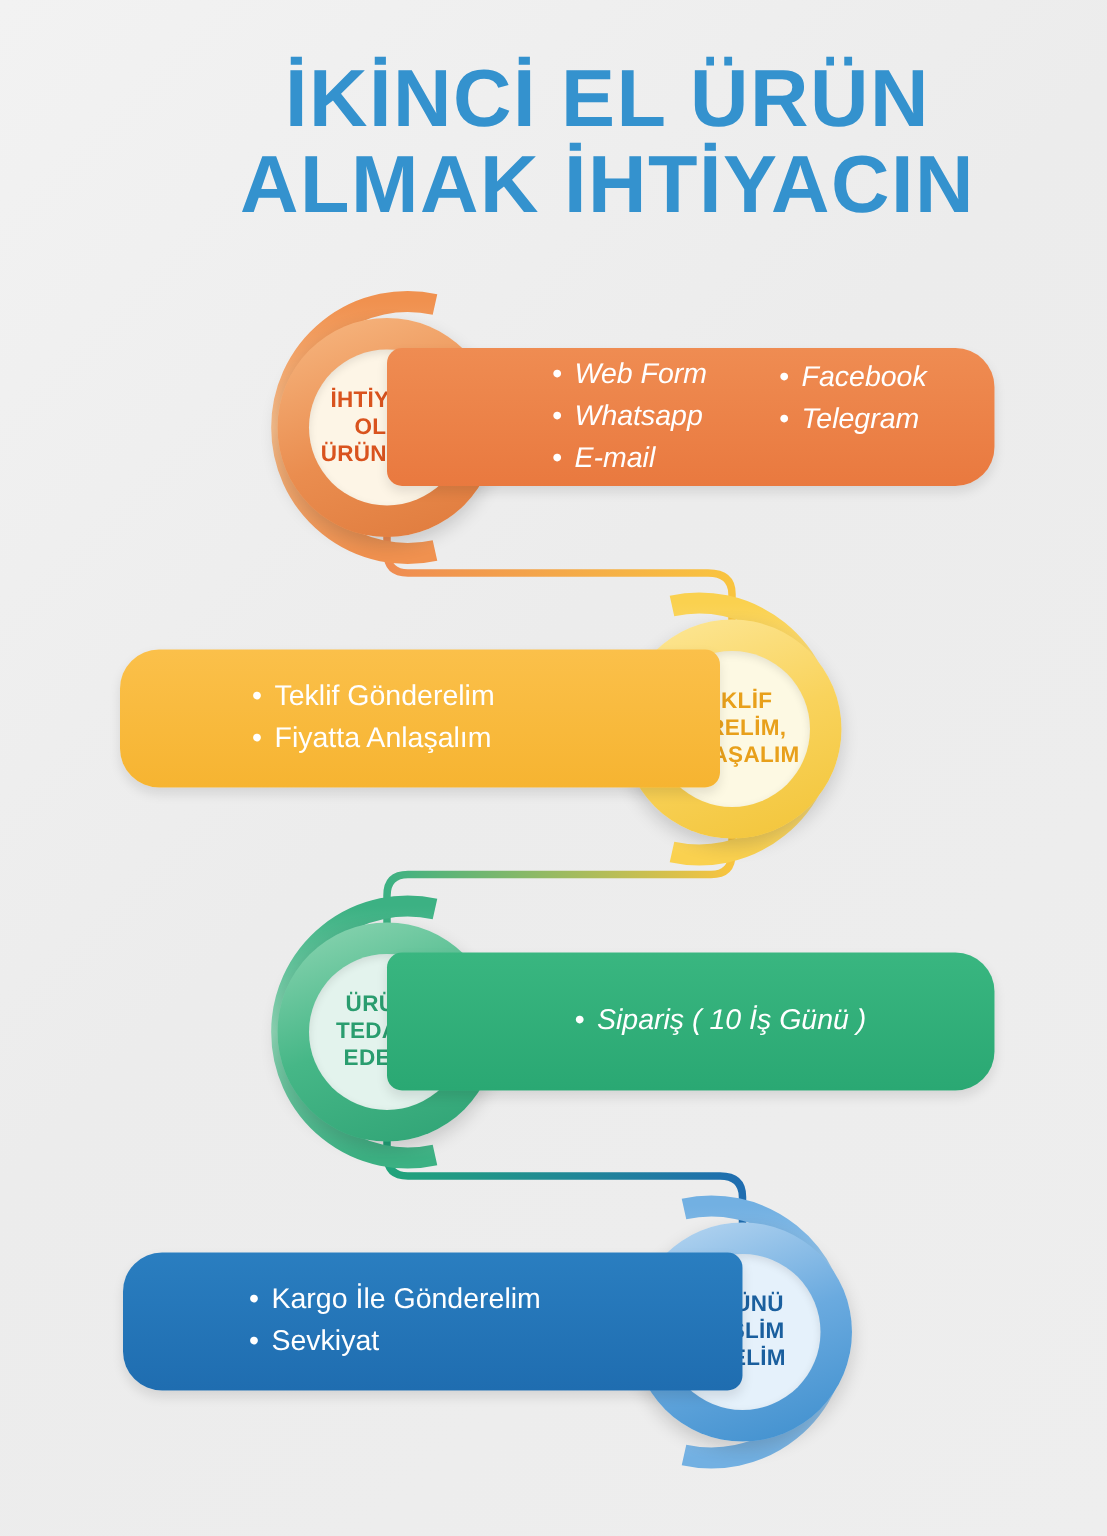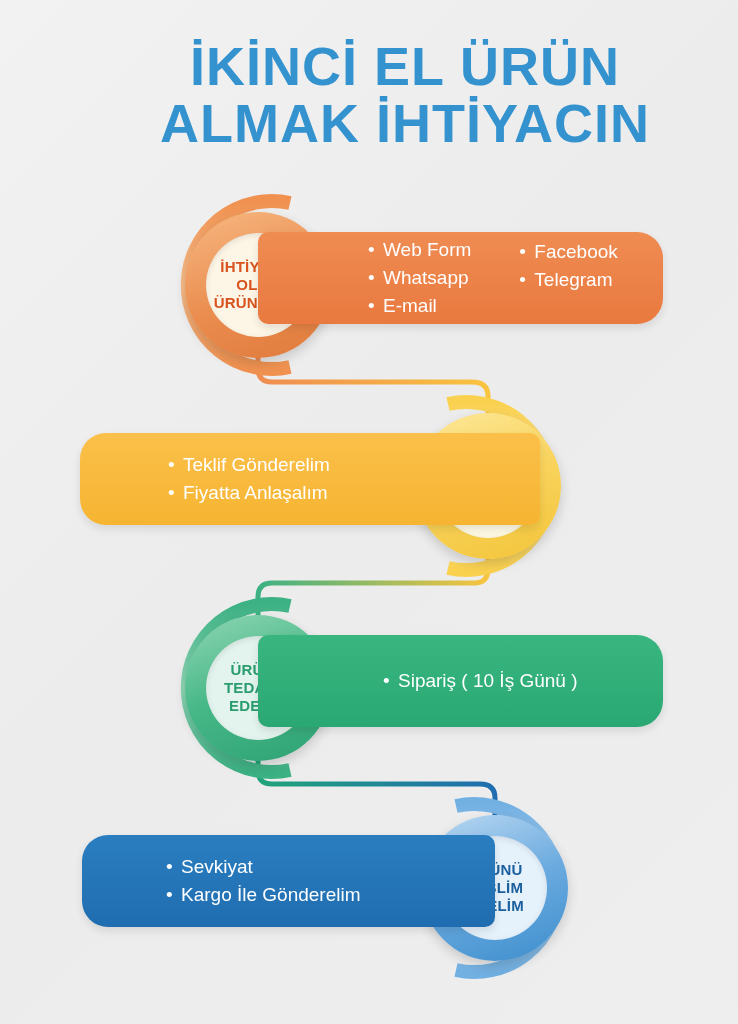--- a/index.html
+++ b/index.html
@@ -77,20 +77,21 @@
     height: 92px;
     border-radius: 26px;
     box-shadow: 0 4px 8px rgba(0,0,0,0.10);
     display: flex;
     align-items: center;
     box-sizing: border-box;
   }
   .bar-right { 
     border-top-left-radius: 10px;
     border-bottom-left-radius: 10px;
+    font-style: italic;
   }
   .bar-left { 
     border-top-right-radius: 10px;
     border-bottom-right-radius: 10px;
   }
 
   .bullets {
     display: flex;
     flex-direction: row;
     gap: 48px;
@@ -270,21 +271,21 @@
     <div class="node" style="left:415px; top:27px;">
       <div class="node-inner">
         <div class="node-label">
           <span>TEKLİF</span><br>
           <span>VERELİM,</span><br>
           <span>ANLAŞALIM</span>
         </div>
       </div>
     </div>
 
-    <div class="bar bar-left" style="left:80px; top:47px; width:460px; padding-left:88px;justify-content:center;">
+    <div class="bar bar-left" style="left:80px; top:47px; width:400px; padding-left:88px;justify-content:center;">
       <div class="bullets">
         <div class="bullet-col">
           <div class="bullet"><span class="dot">•</span><span>Teklif Gönderelim</span></div>
           <div class="bullet"><span class="dot">•</span><span>Fiyatta Anlaşalım</span></div>
         </div>
       </div>
     </div>
   </div>
 
   <div class="step step-3 s3">
@@ -340,20 +341,20 @@
           <span>ÜRÜNÜ</span><br>
           <span>TESLİM</span><br>
           <span>EDELİM</span>
         </div>
       </div>
     </div>
 
     <div class="bar bar-left" style="left:82px; top:47px; width:413px; padding-left:84px;">
       <div class="bullets">
         <div class="bullet-col">
+          <div class="bullet"><span class="dot">•</span><span>Kargo İle Gönderelim</span></div>
           <div class="bullet"><span class="dot">•</span><span>Sevkiyat</span></div>
-          <div class="bullet"><span class="dot">•</span><span>Kargo İle Gönderelim</span></div>
         </div>
       </div>
     </div>
   </div>
 
 </div>
 
 </body></html>

